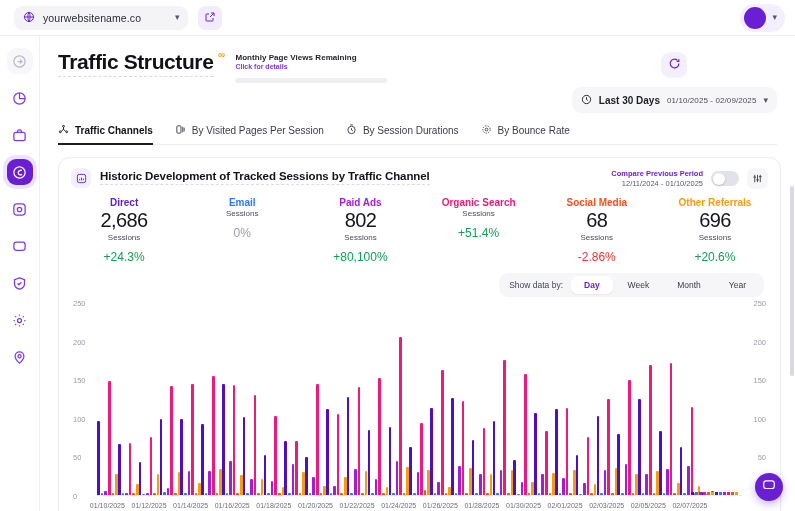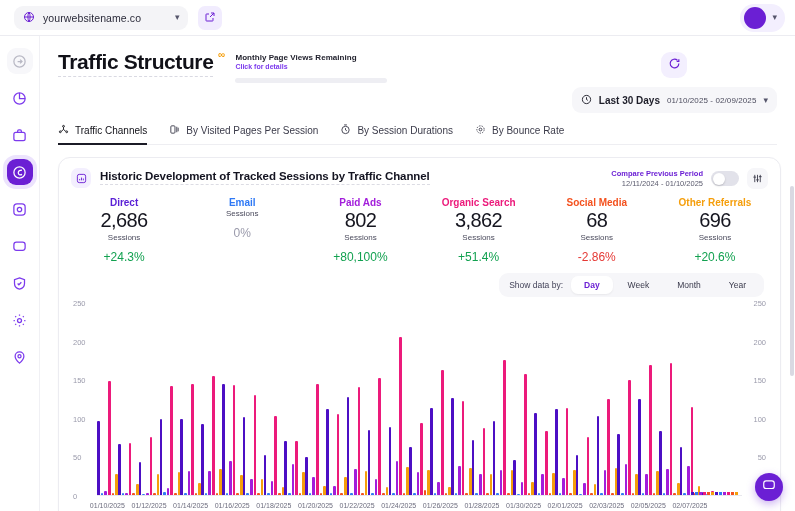--- a/index.html
+++ b/index.html
@@ -88,21 +88,21 @@
   .tabs {
     display:flex; align-items:center; gap: 22px;
     margin: 11px 18px 0 18px;
     border-bottom: 1px solid #eeeef2;
   }
   .tab {
     display:flex; align-items:center; gap:6px;
     font-size: 10px; color:#3b3b4a; padding-bottom: 7px;
     position: relative;
   }
-  .tab.active { color:#111118; font-weight: 400; text-align: center; }
+  .tab.active { color:#111118; font-weight: 700; text-align: center; }
   .tab.active::after {
     content:""; position:absolute; left:0; right:0; bottom:-1px; height:2px; background:#1b1b26;
   }
   .tab svg { width: 11px; height: 11px; }
 
   
   .card {
     margin: 12px 14px 0 18px;
     border: 1px solid #ececf1; border-radius: 12px;
     background:#fff; height: 372px; position: relative;
@@ -415,21 +415,20 @@
           <div class="kpi-delta" style="color: rgb(154, 154, 171);">0%</div>
         </div>
         <div class="kpi">
           <div class="kpi-name" style="color: rgb(162, 29, 219);">Paid Ads</div>
           <div class="kpi-val">802</div>
           <div class="kpi-sub">Sessions</div>
           <div class="kpi-delta" style="color: rgb(18, 161, 80);">+80,100%</div>
         </div>
         <div class="kpi">
           <div class="kpi-name" style="color: rgb(236, 26, 123);">Organic Search</div>
-          <div class="kpi-val">3,862</div>
           <div class="kpi-sub">Sessions</div>
           <div class="kpi-delta" style="color: rgb(18, 161, 80);">+51.4%</div>
         </div>
         <div class="kpi">
           <div class="kpi-name" style="color: rgb(244, 81, 30);">Social Media</div>
           <div class="kpi-val">68</div>
           <div class="kpi-sub">Sessions</div>
           <div class="kpi-delta" style="color: rgb(229, 57, 53);">-2.86%</div>
         </div>
         <div class="kpi">

